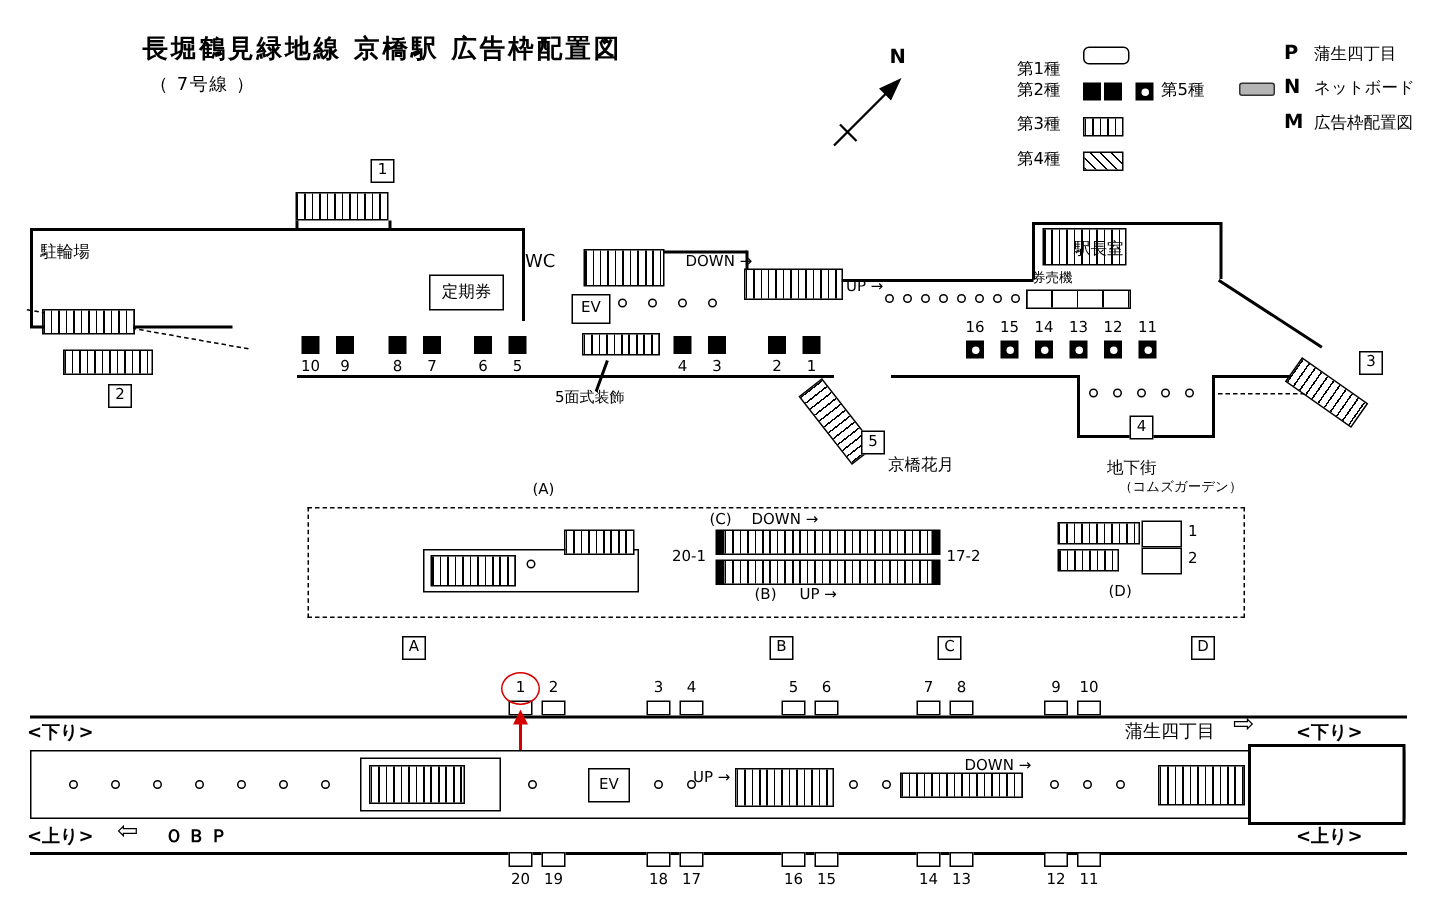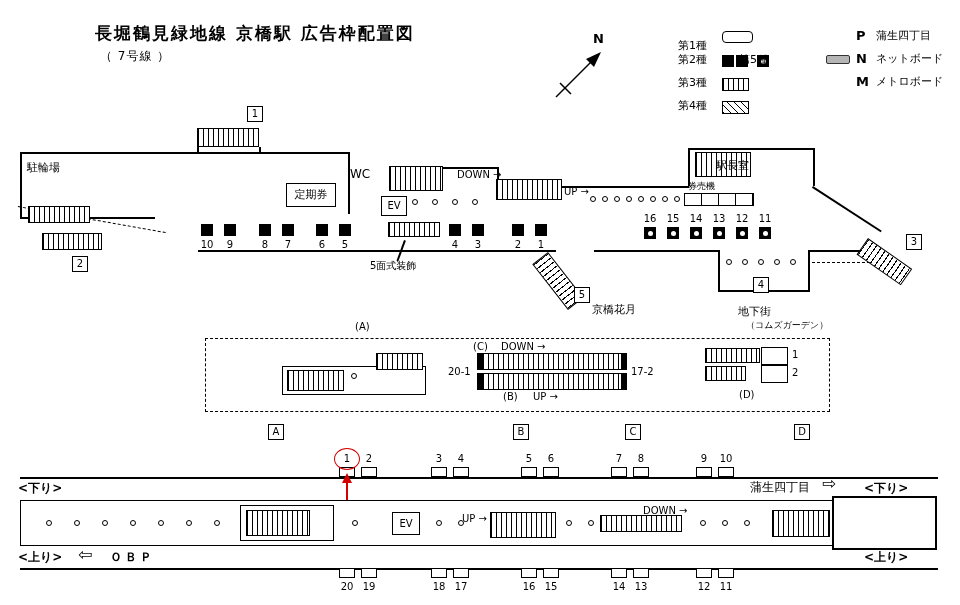--- a/index.html
+++ b/index.html
@@ -45,32 +45,32 @@
     <polygon points="53,7 38,14 46,22" fill="#000"></polygon>
     <line x1="12" y1="38" x2="23" y2="49" stroke="#000" stroke-width="1.5"></line>
   </svg>
 
   <div class="t lb" style="left:678px;top:40px">第1種</div>
   <div style="position:absolute;left:722px;top:31px;width:31px;height:12px;border:1.5px solid #000;border-radius:4px;background:#fff"></div>
   <div class="t lb" style="left:678px;top:54px">第2種</div>
   <div class="bsq" style="left:722px;top:55px"></div>
   <div class="bsq" style="left:736px;top:55px"></div>
   <div class="dsq" style="left:757px;top:55px"></div>
-  <div class="t lb" style="left:739px;top:54px">第5種</div>
+  <div class="t lb" style="left:774px;top:54px">第5種</div>
   <div class="t lb" style="left:678px;top:77px">第3種</div>
   <div class="stairs" style="left:722px;top:78px;width:27px;height:13px"></div>
   <div class="t lb" style="left:678px;top:100px">第4種</div>
   <div class="stairsd" style="left:722px;top:101px;width:27px;height:13px"></div>
   <div class="t bold" style="left:856px;top:29px;font-size:13px">P</div>
   <div class="t lb" style="left:876px;top:30px">蒲生四丁目</div>
   <div style="position:absolute;left:826px;top:55px;width:24px;height:9px;background:#b5b5b5;border:1px solid #333;border-radius:2px"></div>
   <div class="t bold" style="left:856px;top:52px;font-size:13px">N</div>
   <div class="t lb" style="left:876px;top:53px">ネットボード</div>
   <div class="t bold" style="left:856px;top:75px;font-size:13px">M</div>
-  <div class="t lb" style="left:876px;top:76px">メトロボード</div>
+  <div class="t lb" style="left:876px;top:76px">広告枠配置図</div>
 
   <div class="hl" style="left:20px;top:152px;width:330px"></div>
   <div class="vl" style="left:20px;top:152px;height:66px"></div>
   <div class="hl" style="left:20px;top:217px;width:135px"></div>
   <div class="dash" style="left:18px;top:206px;width:150px;transform:rotate(10deg);transform-origin:left top"></div>
   <div class="vl" style="left:348px;top:152px;height:62px"></div>
   <div class="hl" style="left:198px;top:250px;width:358px"></div>
   <div class="hl" style="left:594px;top:250px;width:124px"></div>
   <div class="hl" style="left:442px;top:167px;width:56px"></div>
   <div class="vl" style="left:497px;top:167px;height:14px"></div>

